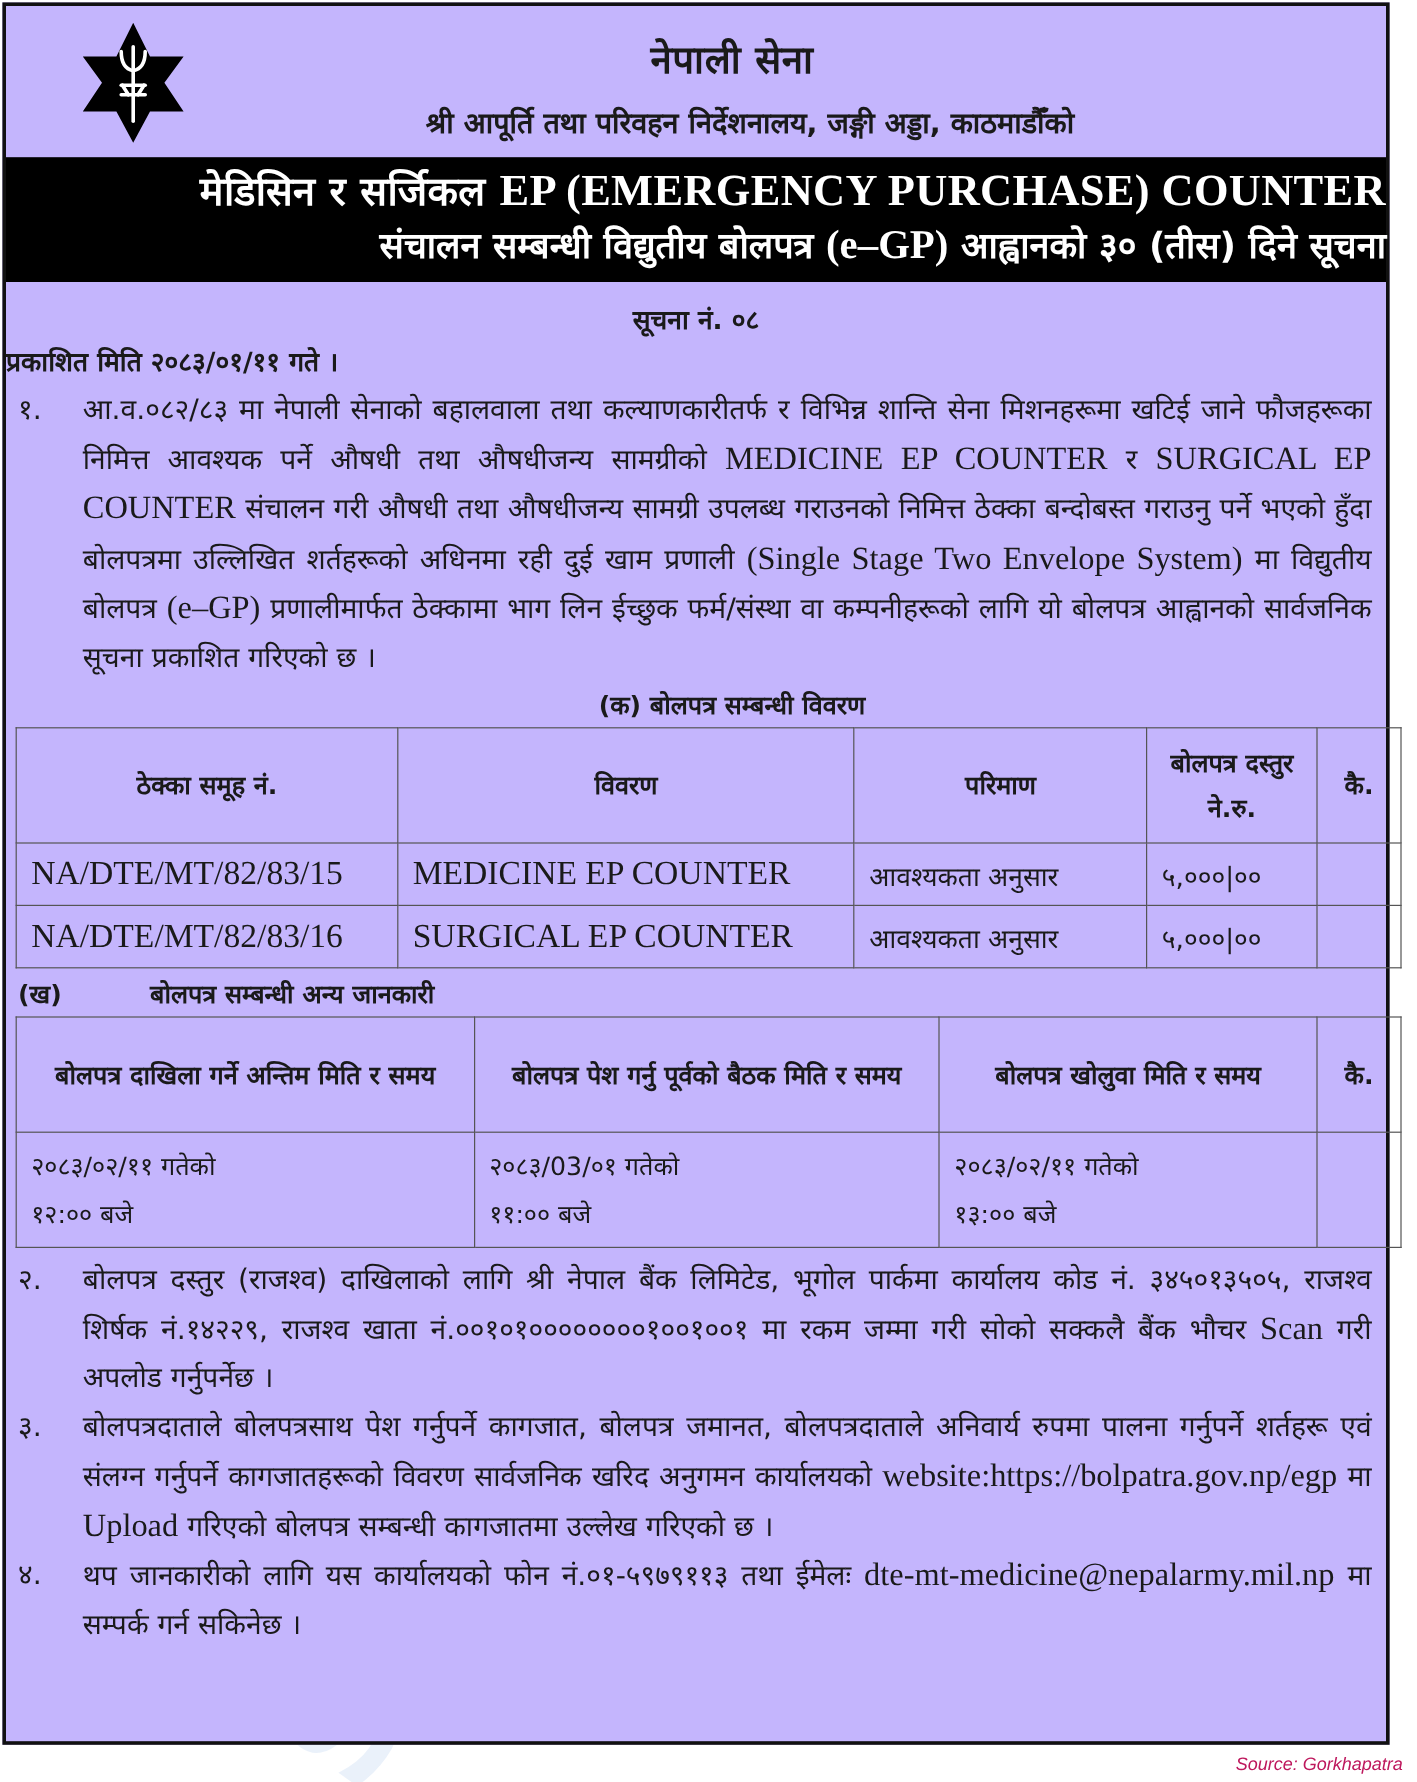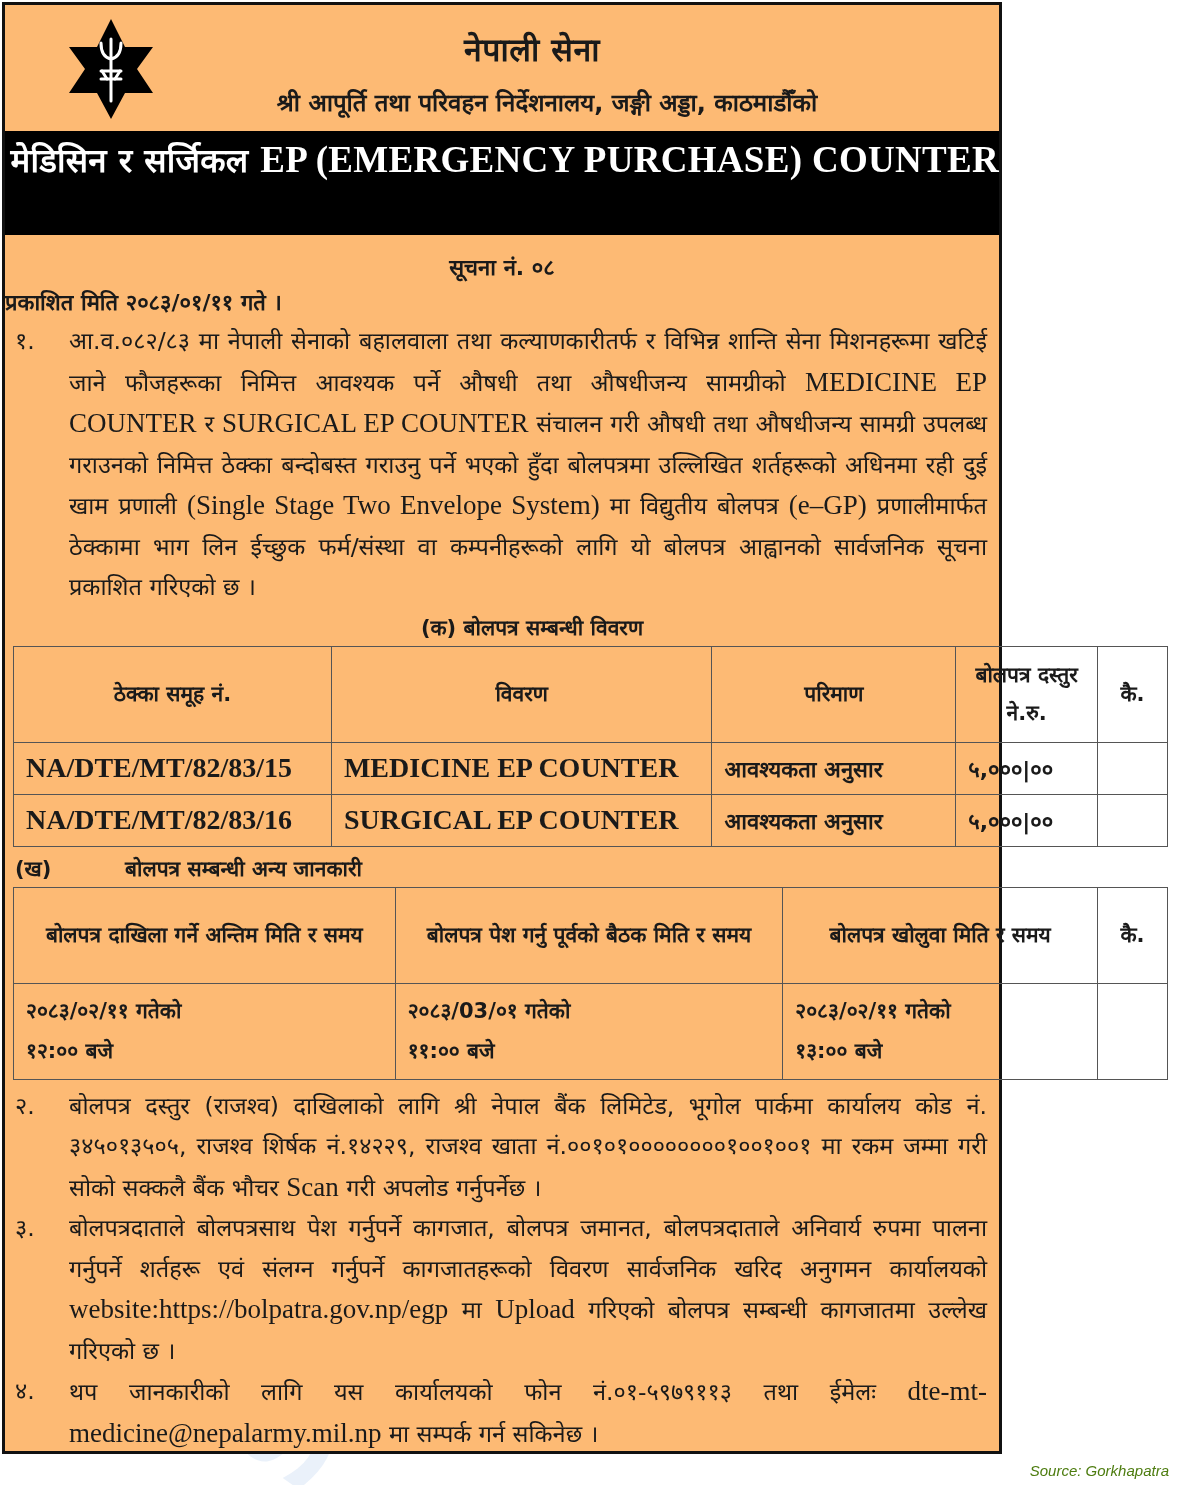--- a/index.html
+++ b/index.html
@@ -1,21 +1,21 @@
 <!DOCTYPE html>
 <html><head>
 <meta charset="utf-8">
 <style>
   * { box-sizing: border-box; margin: 0; padding: 0; }
   html, body { width: 1181px; height: 1485px; background: #ffffff; overflow: hidden; }
   body { font-family: "DejaVu Sans", sans-serif; color: #1a1a1a; position: relative; }
 
   .notice-frame {
-    position: absolute; left: 2px; top: 2px; width: 1000px; height: 1452px;
-    border: 3px solid #111; background: #fdba74;
+    position: absolute; left: 2px; top: 2px; width: 1156px; height: 1452px;
+    border: 3px solid #111; background: #c4b5fd;
   }
 
   
   .header { position: relative; height: 126px; }
   .logo { position: absolute; left: 62px; top: 12px; width: 88px; height: 104px; }
   .org-name {
     position: absolute; left: 0; right: 0; top: 22px; text-align: center;
     font-size: 32px; font-weight: bold; padding-left: 60px; letter-spacing: 0.5px;
   }
   .org-sub {
@@ -40,31 +40,31 @@
     font-size: 23.5px; line-height: 40.5px; text-align: justify;
   }
   .para .num { position: absolute; left: 10px; top: 0; }
   .para .latin { font-family: "Liberation Serif", serif; font-size: 27px; }
 
   .section-label { font-size: 21px; font-weight: bold; line-height: 36px; padding-left: 60px; }
   .section-label.kh { padding-left: 10px; }
   .section-label.kh .tab { display: inline-block; width: 110px; }
 
   table.tbl { border-collapse: collapse; margin-left: 8px; width: 1155px; }
-  table.tbl td, table.tbl th { border: 1.5px solid #555; font-weight: bold; }
+  table.tbl td, table.tbl th { border: 1.5px solid #555; }
   table.tbl th { font-size: 21px; font-weight: bold; text-align: center; vertical-align: middle; }
   table.t1 th { height: 96px; line-height: 38px; }
   table.t1 td { height: 52px; font-size: 22px; padding-left: 12px; vertical-align: middle; }
   table.t1 td.serif { font-family: "Liberation Serif", serif; font-size: 28px; }
   table.t2 th { height: 96px; line-height: 44px; padding: 4px 8px; }
   table.t2 td { height: 96px; font-size: 21px; padding-left: 12px; line-height: 40px; vertical-align: middle; }
 
   .source {
     position: absolute; right: 12px; top: 1462px; font-family: "Liberation Sans", sans-serif;
-    font-style: italic; font-size: 15px; color: #4d7c0f;
+    font-style: italic; font-size: 15px; color: #be185d;
   }
 
   .watermark {
     position: absolute; font-family: "DejaVu Sans", sans-serif; font-weight: bold;
     color: rgba(80, 140, 210, 0.12); font-size: 120px; transform: rotate(-55deg);
     pointer-events: none;
   }
 </style>
 </head>
 <body>
@@ -85,20 +85,23 @@
         <path d="M35,54 L40,62 M53,54 L48,62"></path>
       </g>
     </svg>
     <div class="org-name">नेपाली सेना</div>
     <div class="org-sub">श्री आपूर्ति तथा परिवहन निर्देशनालय, जङ्गी अड्डा, काठमाडौँको</div>
   </div>
 
   <div class="title-band">
     <div class="t1">
       <span>मेडिसिन र सर्जिकल </span><span class="latin">EP (EMERGENCY PURCHASE) COUNTER</span>
+    </div>
+    <div class="t2">
+      <span>संचालन सम्बन्धी विद्युतीय बोलपत्र </span><span class="latin">(e–GP)</span><span> आह्वानको ३० (तीस) दिने सूचना</span>
     </div>
   </div>
 
   <div class="notice-no">सूचना नं. ०८</div>
   <div class="pub-date">प्रकाशित मिति २०८३/०१/११ गते ।</div>
 
   <div class="para" id="para-0">
     <span class="num">१.</span>
     <span class="body"><span>आ.व.०८२/८३ मा नेपाली सेनाको बहालवाला तथा कल्याणकारीतर्फ र विभिन्न शान्ति सेना मिशनहरूमा खटिई जाने फौजहरूका निमित्त आवश्यक पर्ने औषधी तथा औषधीजन्य सामग्रीको </span><span class="latin">MEDICINE EP COUNTER</span><span> र </span><span class="latin">SURGICAL EP COUNTER</span><span> संचालन गरी औषधी तथा औषधीजन्य सामग्री उपलब्ध गराउनको निमित्त ठेक्का बन्दोबस्त गराउनु पर्ने भएको हुँदा बोलपत्रमा उल्लिखित शर्तहरूको अधिनमा रही दुई खाम प्रणाली </span><span class="latin">(Single Stage Two Envelope System)</span><span> मा विद्युतीय बोलपत्र </span><span class="latin">(e–GP)</span><span> प्रणालीमार्फत ठेक्कामा भाग लिन ईच्छुक फर्म/संस्था वा कम्पनीहरूको लागि यो बोलपत्र आह्वानको सार्वजनिक सूचना प्रकाशित गरिएको छ ।</span></span>
   </div>

